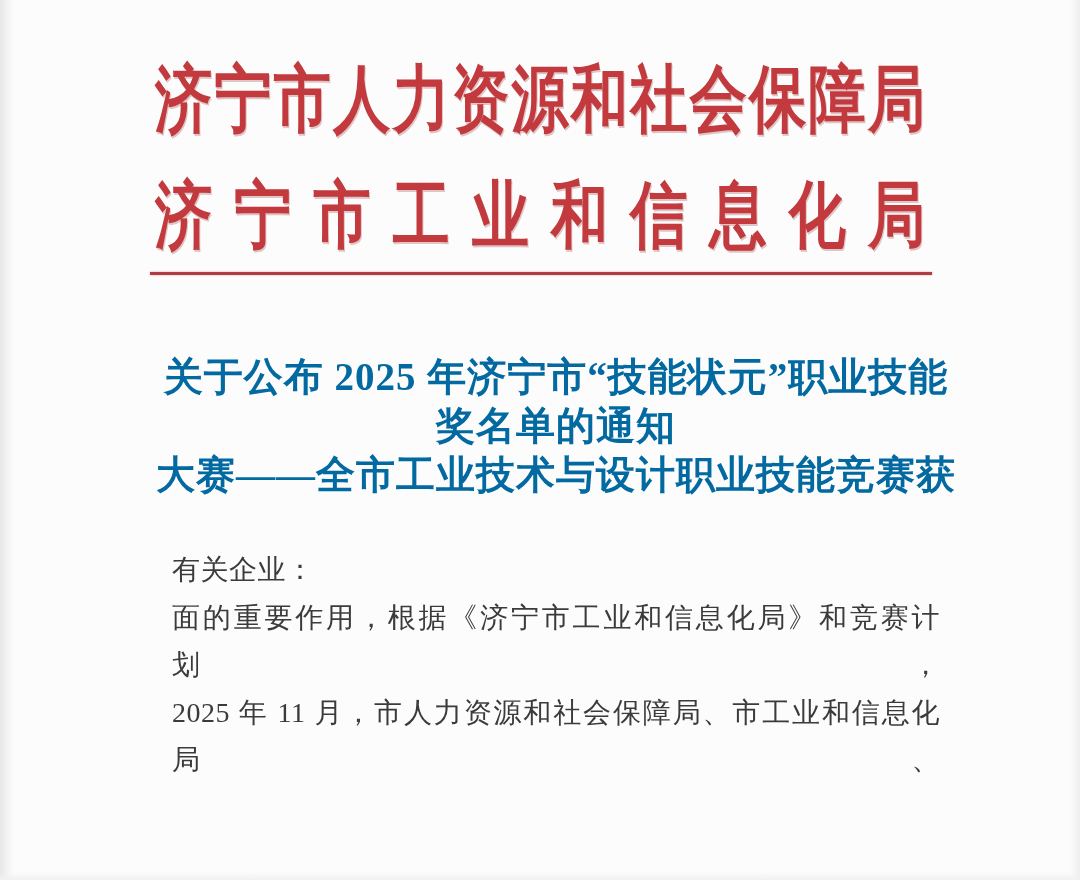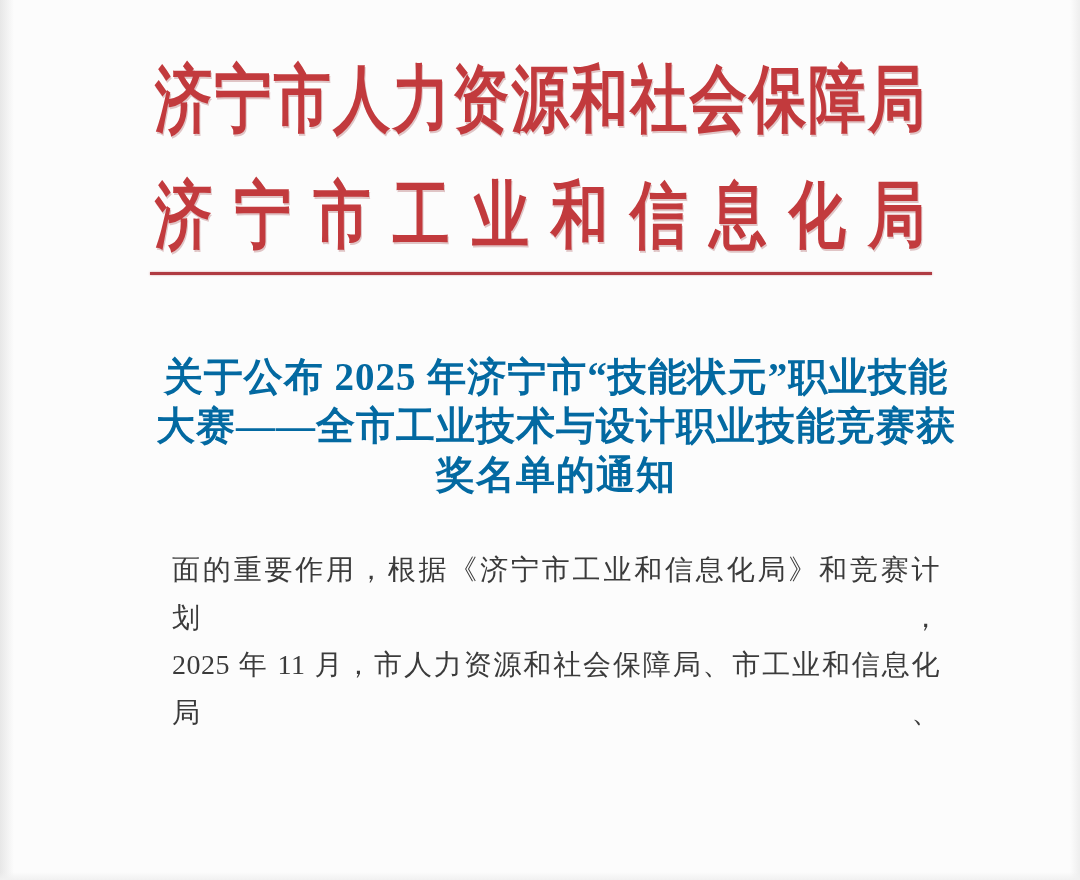--- a/index.html
+++ b/index.html
@@ -97,23 +97,24 @@
 
   <div class="red-header">
     <div class="red-line">济宁市人力资源和社会保障局</div>
     <div class="red-line">济宁市工业和信息化局</div>
   </div>
 
   <div class="red-rule"></div>
 
   <h1 class="doc-title">
     <span class="title-line">关于公布 2025 年济宁市“技能状元”职业技能</span>
+    <span class="title-line">奖名单的通知</span>
     <span class="title-line">大赛——全市工业技术与设计职业技能竞赛获</span>
-    <span class="title-line">奖名单的通知</span>
   </h1>
 
   <div class="body-text">
+    <div class="body-line">有关企业：</div>
     <div class="body-line fill">面的重要作用，根据《济宁市工业和信息化局》和竞赛计划，</div>
     <div class="body-line fill">2025 年 11 月，市人力资源和社会保障局、市工业和信息化局、</div>
 
   </div>
 
 </div>
 
 </body></html>

